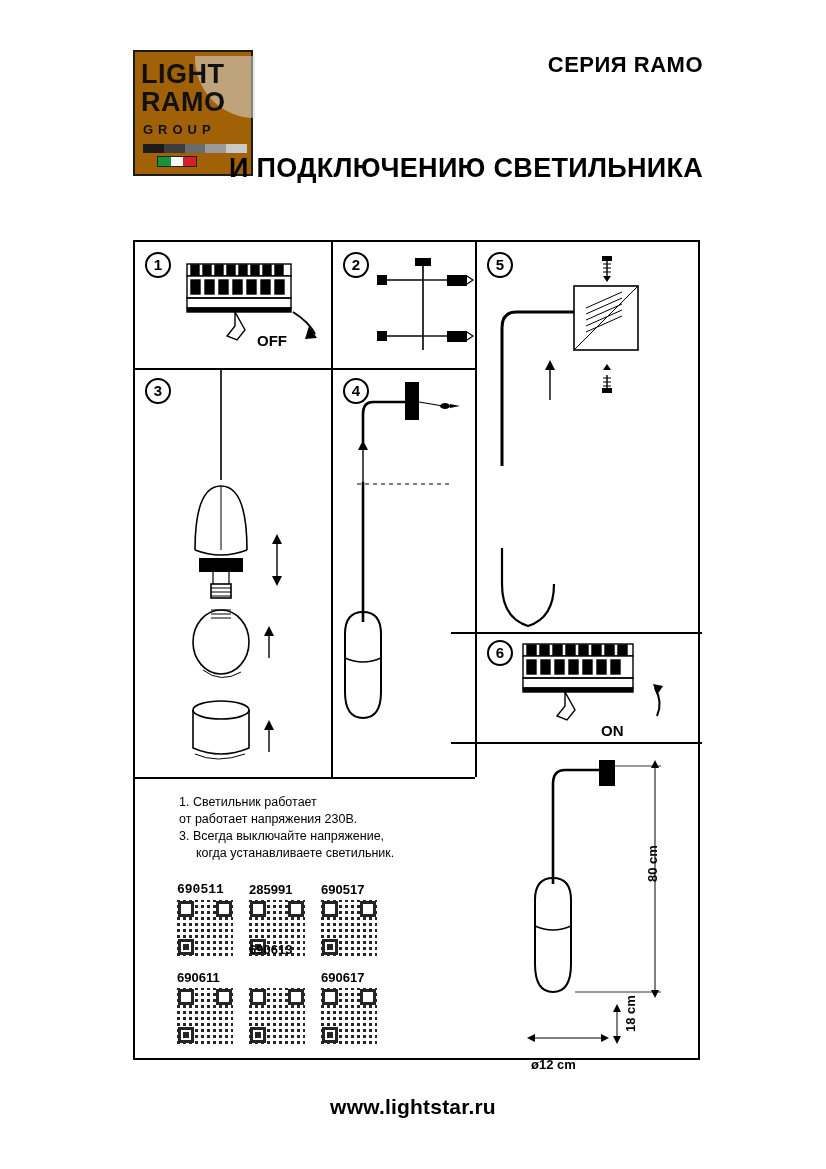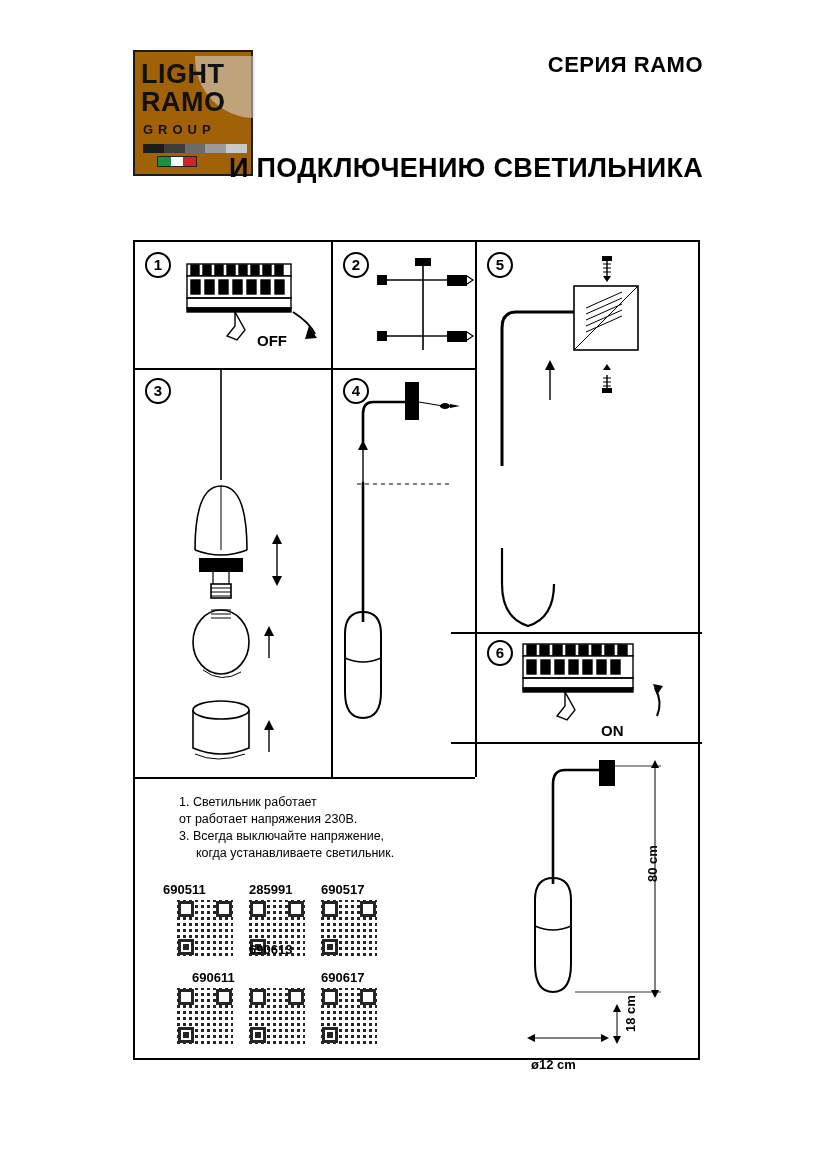--- a/index.html
+++ b/index.html
@@ -498,42 +498,43 @@
     </div>
     <div class="dim-text rot" style="left:510px;top:640px;font-weight:bold;">80 cm</div>
     <div class="dim-text rot" style="left:488px;top:790px;font-weight:bold;">18 cm</div>
     <div class="dim-text" style="left:396px;top:815px;font-weight:bold;">ø12 cm</div>
 
     <div class="note" style="left:44px;top:552px;">1. Светильник работает</div>
     <div class="note" style="left:44px;top:569px;">от работает напряжения 230В.</div>
     <div class="note" style="left:44px;top:586px;">3. Всегда выключайте напряжение,</div>
     <div class="note" style="left:48px;top:603px;margin-left:13px;">когда устанавливаете светильник.</div>
 
-    <div class="code-label" style="left:28px;top:640px;">690511</div>
+    <div class="code-label" style="left:42px;top:640px;font-family:Liberation Mono, monospace;">690511</div>
     <div class="code-label" style="left:114px;top:640px;">285991</div>
     <div class="code-label" style="left:186px;top:640px;">690517</div>
     <div class="qr" style="left:42px;top:658px;">
         <i></i>
       </div>
     <div class="qr" style="left:114px;top:658px;">
         <i></i>
       </div>
     <div class="qr" style="left:186px;top:658px;">
         <i></i>
       </div>
 
-    <div class="code-label" style="left:42px;top:728px;margin-left:15px;">690611</div>
+    <div class="code-label" style="left:42px;top:728px;">690611</div>
     <div class="code-label" style="left:114px;top:700px;">690613</div>
     <div class="code-label" style="left:186px;top:728px;">690617</div>
     <div class="qr" style="left:42px;top:746px;">
         <i></i>
       </div>
     <div class="qr" style="left:114px;top:746px;">
         <i></i>
       </div>
     <div class="qr" style="left:186px;top:746px;">
         <i></i>
       </div>
 
   </div>
 
+  <div class="footer">www.lightstar.ru</div>
 
 </div>
 
 </body></html>

